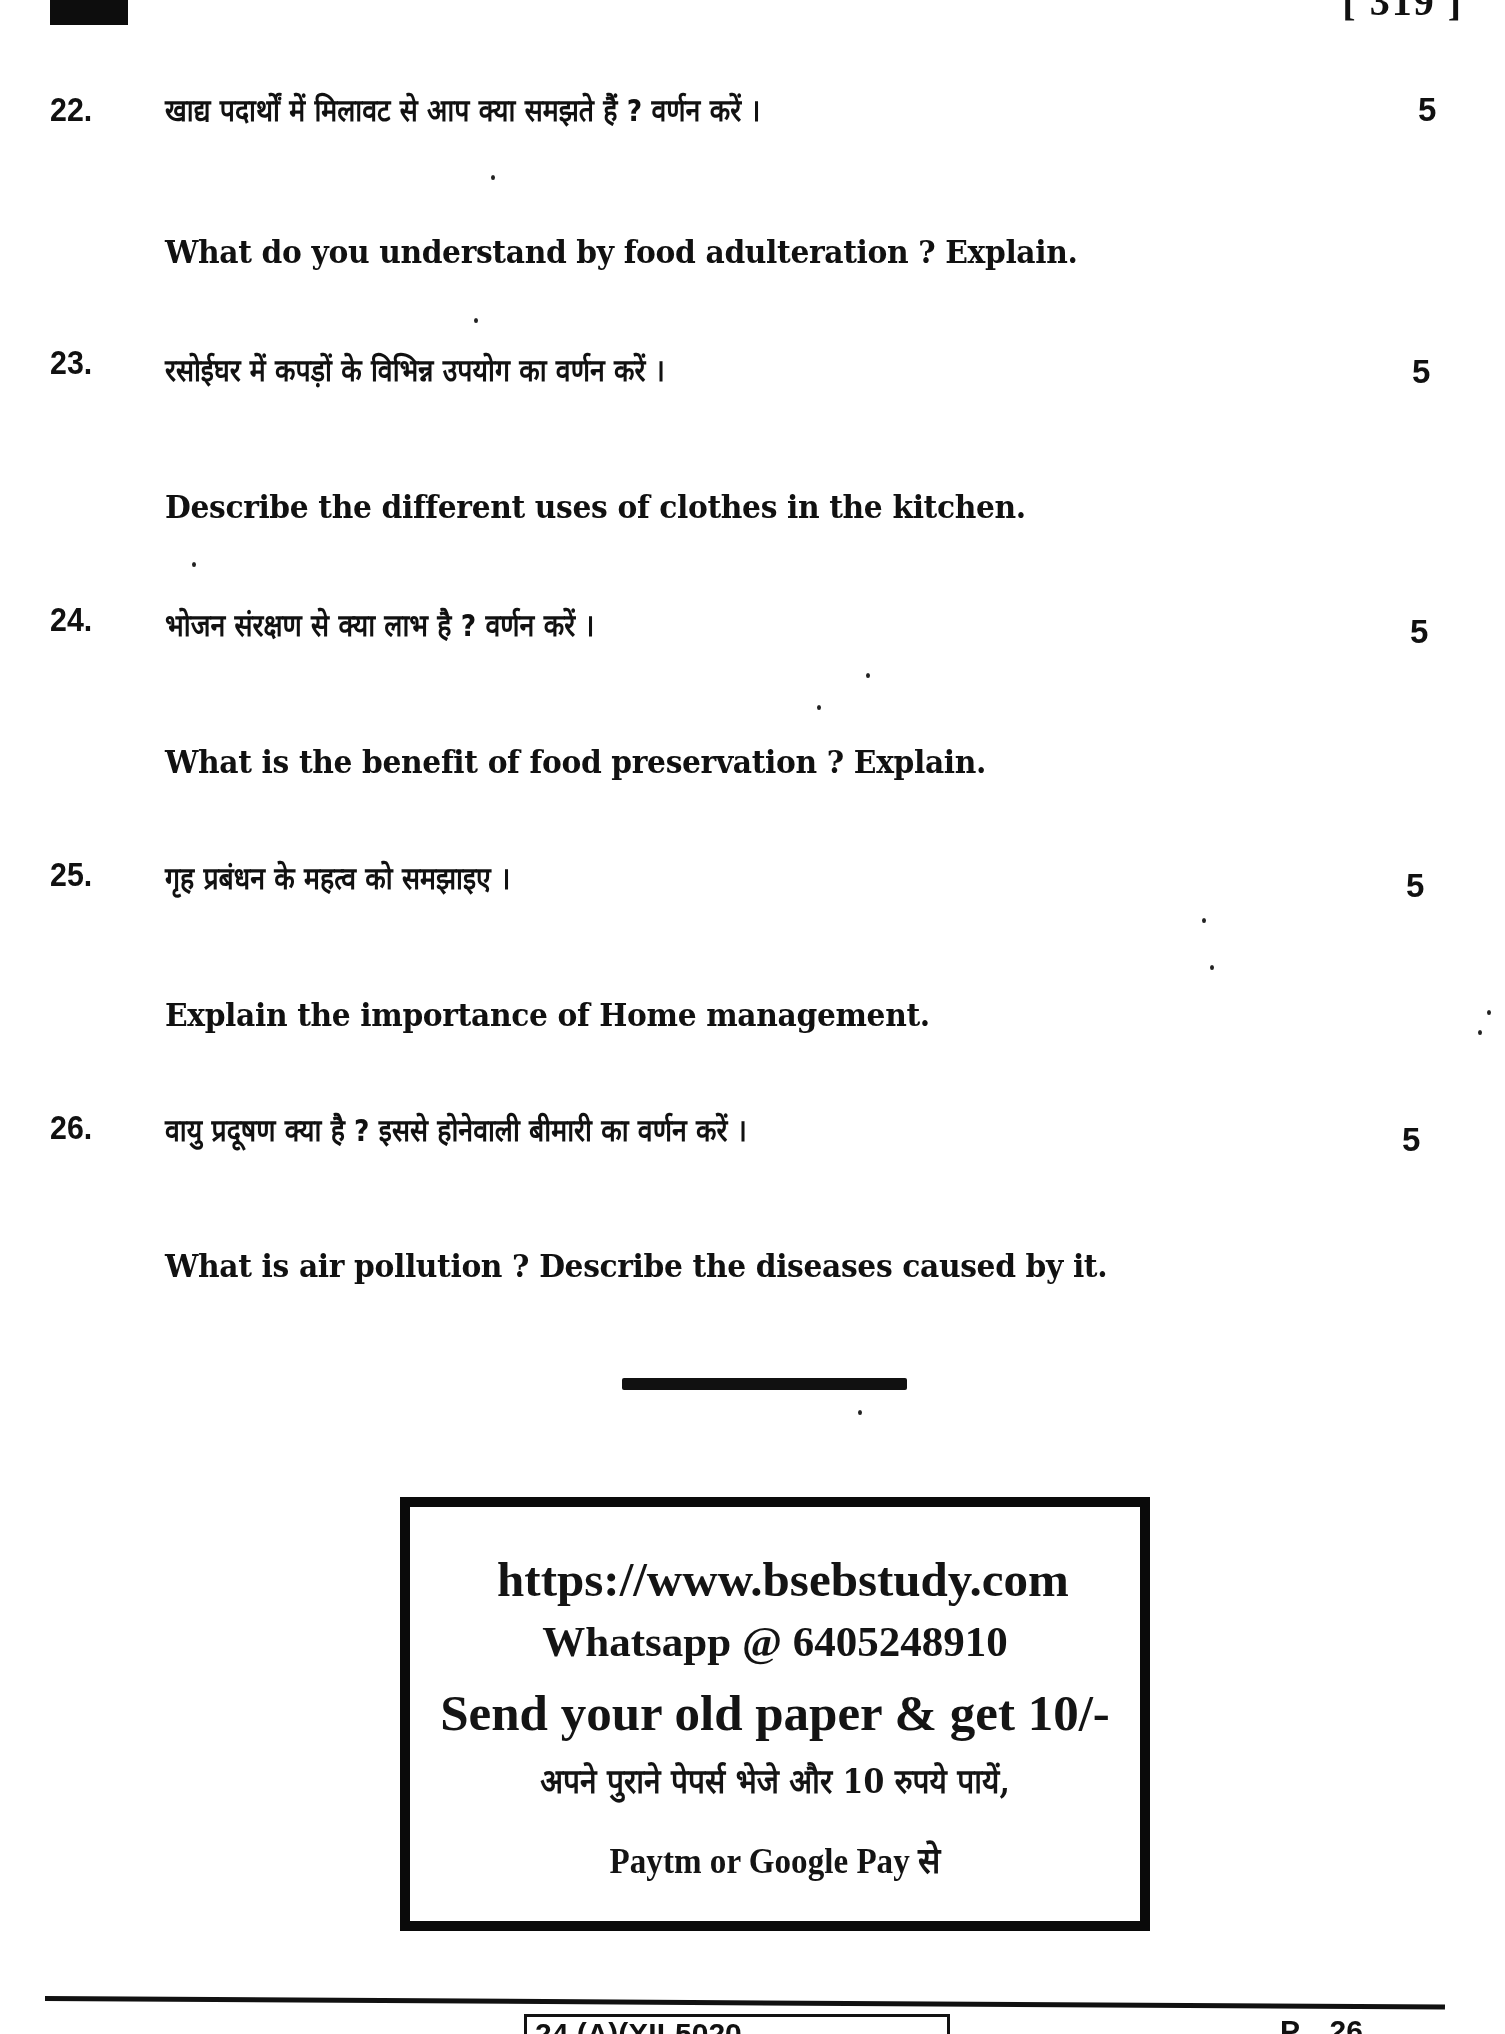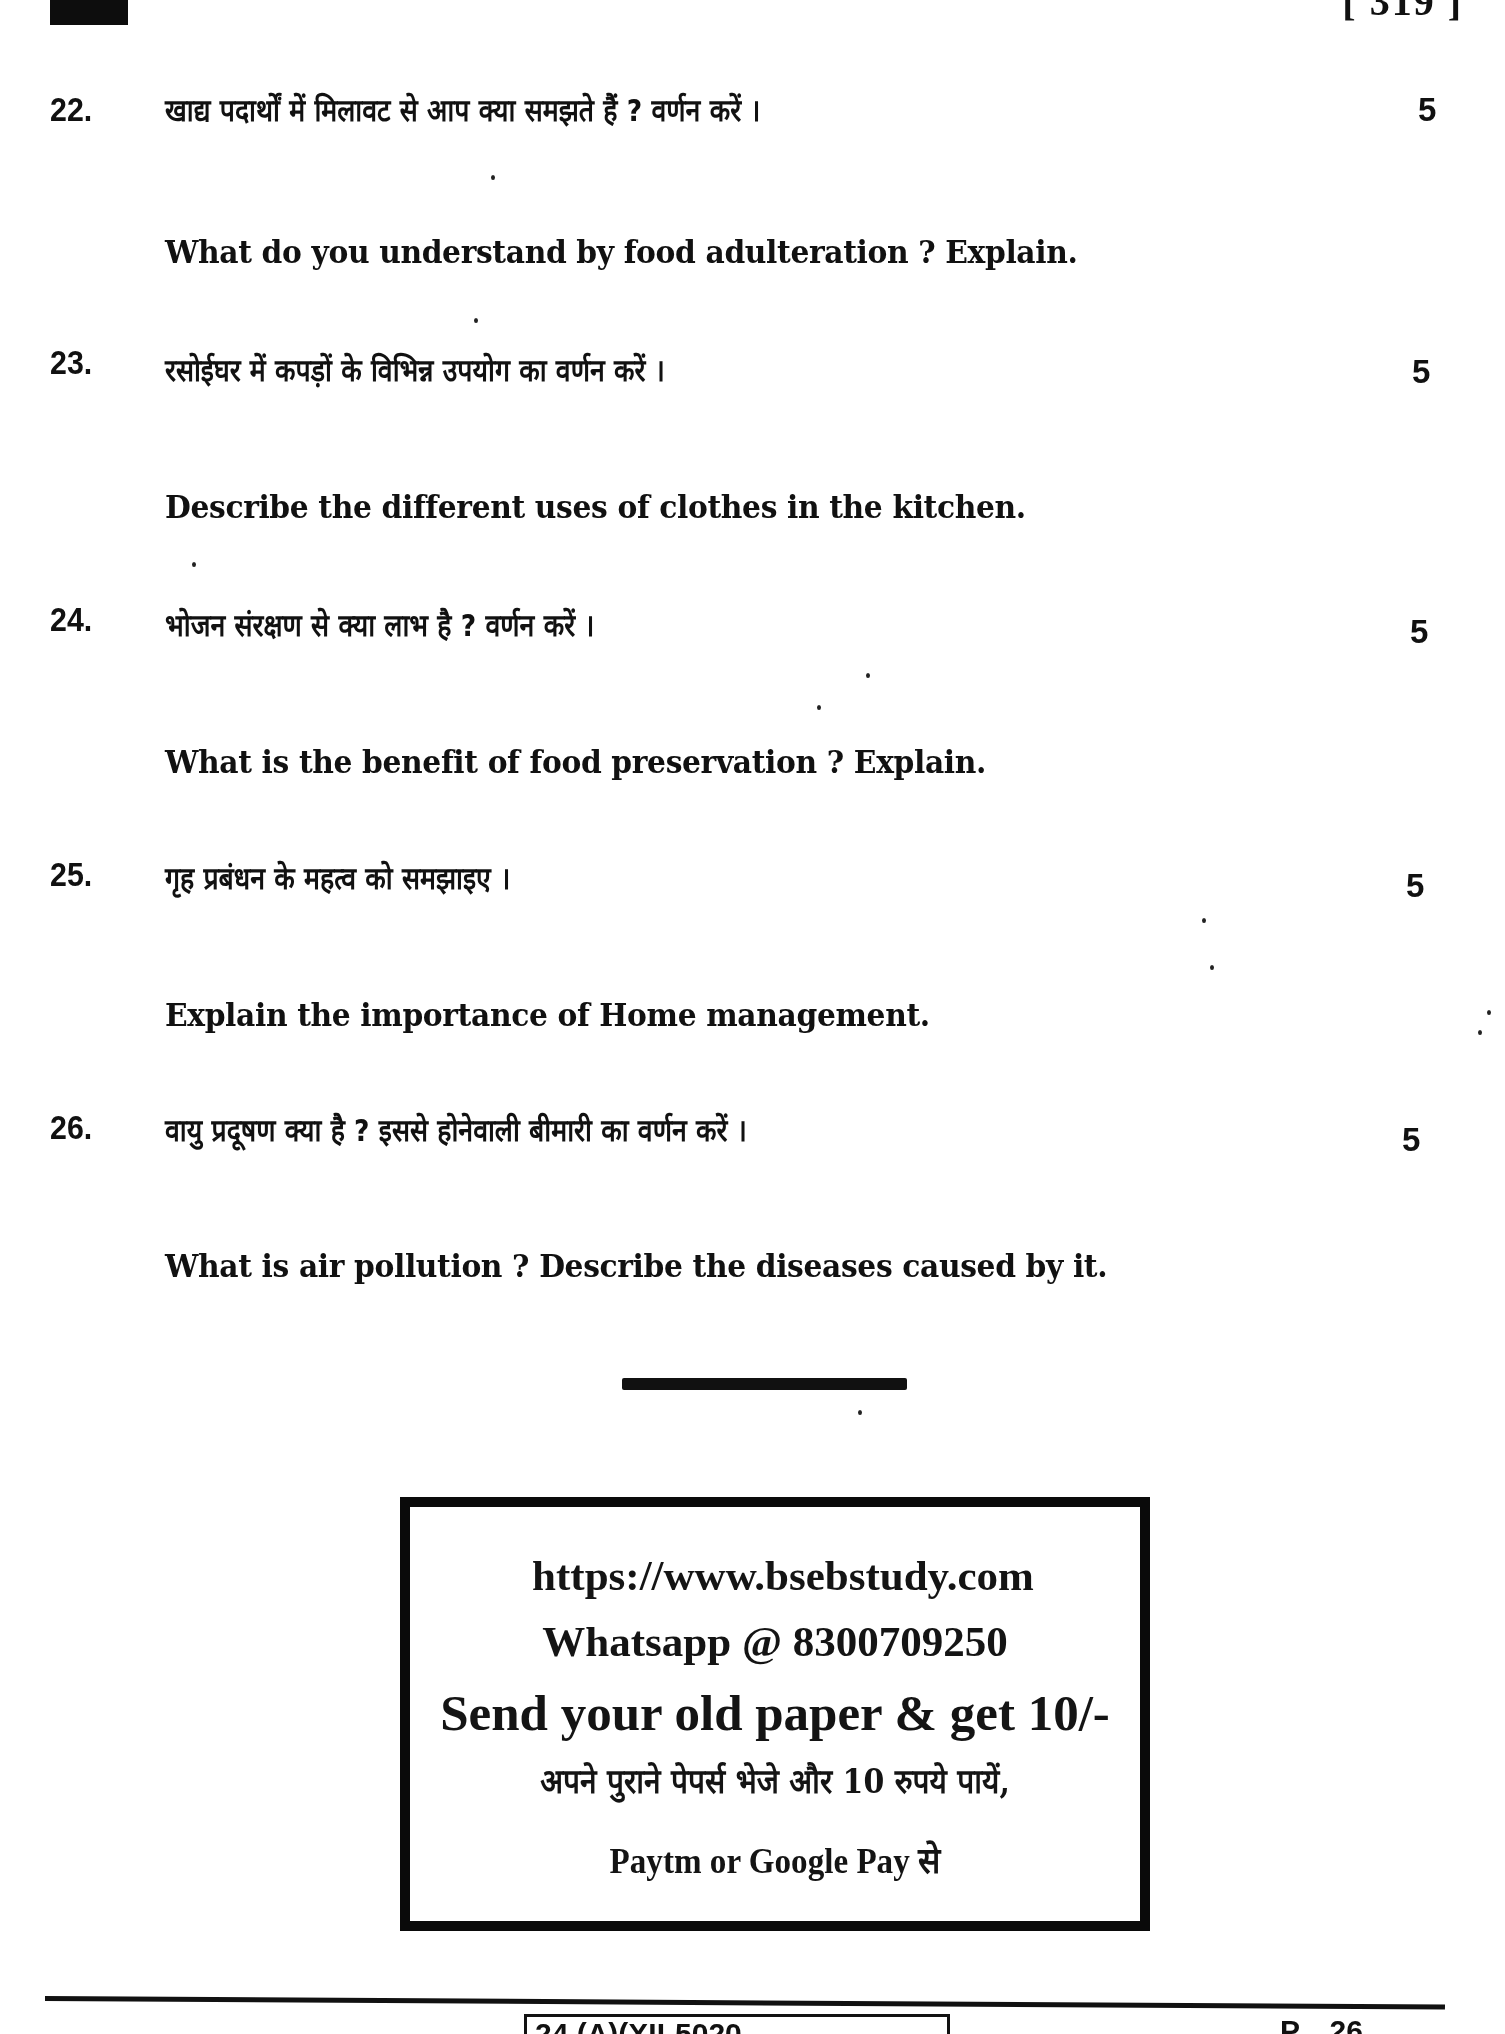--- a/index.html
+++ b/index.html
@@ -42,21 +42,21 @@
     }
     .promo-box {
       left: 400px; top: 1497px; width: 730px; height: 414px;
       border: 10px solid #0a0a0a; background: #ffffff;
     }
     .promo-line {
       position: absolute; left: 0; right: 0; text-align: center;
       font-family: "Liberation Serif", serif; font-weight: bold; color: #141414;
       white-space: nowrap;
     }
-    .pl1 { top: 44px; font-size: 43px; padding-left: 16px; }
+    .pl1 { top: 44px; font-size: 49px; padding-left: 16px; }
     .pl2 { top: 110px; font-size: 43px; }
     .pl3 { top: 177px; font-size: 51px; }
     .pl4 { top: 250px; font-size: 34px; font-family: "DejaVu Serif", serif; transform: scaleX(0.88); }
     .pl5 { top: 328px; font-size: 36px; transform: scaleX(0.92); }
     .footer-rule {
       left: 45px; top: 1996px; width: 1400px; height: 5px; background: #111;
       transform: rotate(0.35deg); transform-origin: left center;
     }
     .footer-code-box {
       left: 524px; top: 2014px; width: 420px; height: 30px;
@@ -100,21 +100,21 @@
 
 <div class="abs qnum" style="top:1108px">26.</div>
 <div class="abs hindi" style="top:1110px">वायु प्रदूषण क्या है ? इससे होनेवाली बीमारी का वर्णन करें ।</div>
 <div class="abs marks" style="left:1402px; top:1120px">5</div>
 <div class="abs english" style="top:1246px">What is air pollution ? Describe the diseases caused by it.</div>
 
 <div class="abs divider"></div>
 
 <div class="abs promo-box">
   <div class="promo-line pl1">https://www.bsebstudy.com</div>
-  <div class="promo-line pl2">Whatsapp @ 8300709250</div>
+  <div class="promo-line pl2">Whatsapp @ 6405248910</div>
   <div class="promo-line pl3">Send your old paper &amp; get 10/-</div>
   <div class="promo-line pl4">अपने पुराने पेपर्स भेजे और 10 रुपये पायें,</div>
   <div class="promo-line pl5">Paytm or Google Pay  से</div>
 </div>
 
 <div class="speck" style="left:491px; top:175px"></div>
 <div class="speck" style="left:474px; top:318px"></div>
 <div class="speck" style="left:192px; top:562px"></div>
 <div class="speck" style="left:866px; top:673px"></div>
 <div class="speck" style="left:817px; top:705px"></div>

